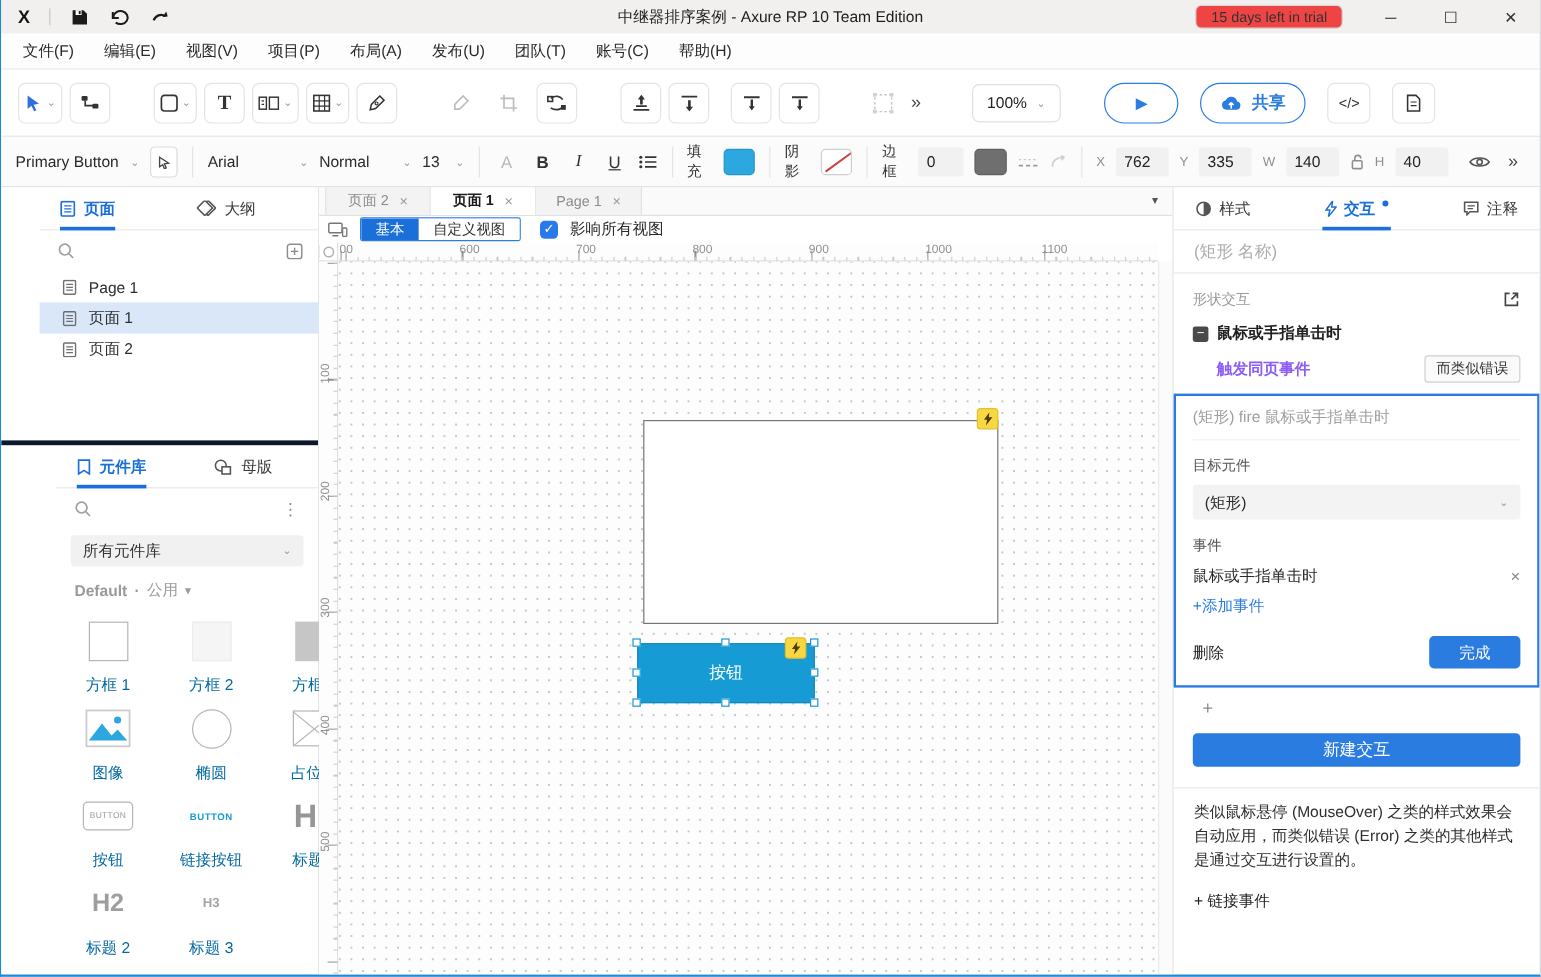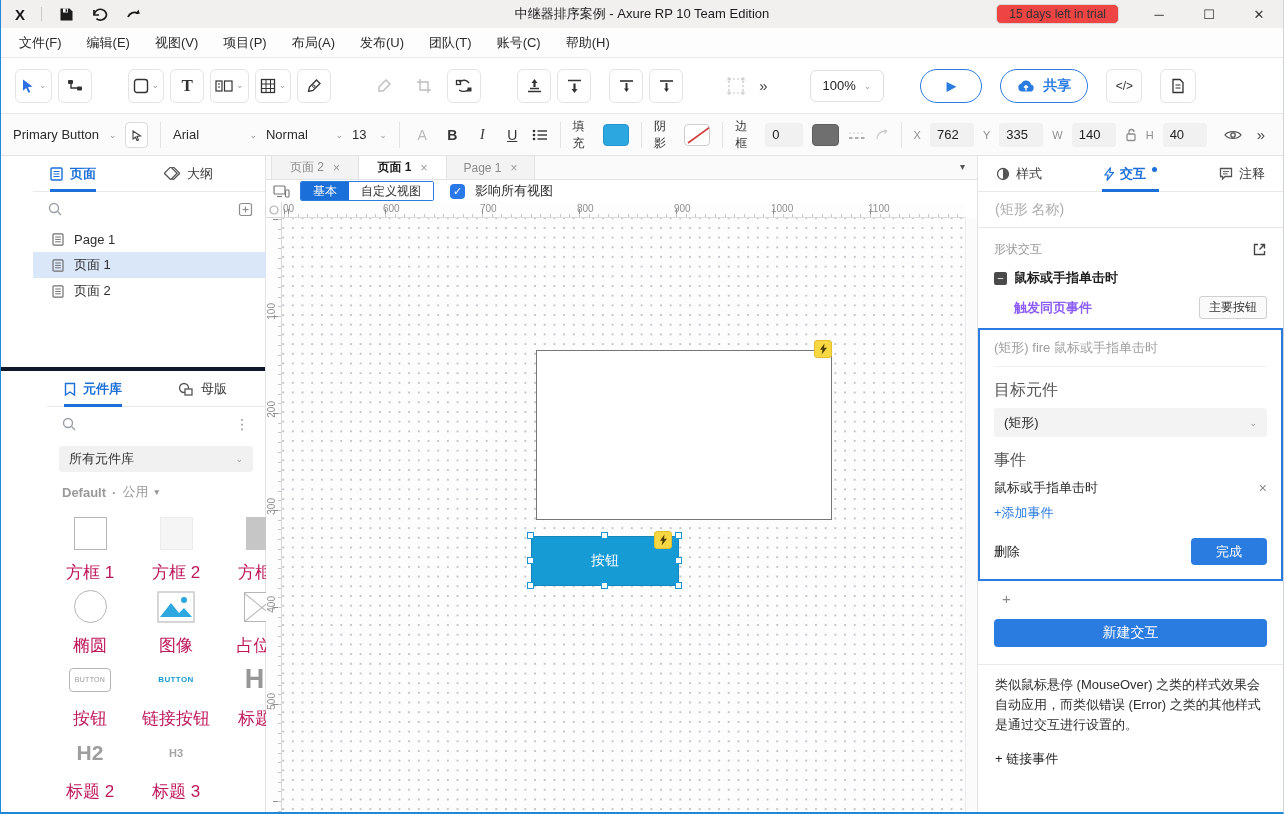--- a/index.html
+++ b/index.html
@@ -81,21 +81,21 @@
   #library-section { position:absolute; left:0; top:211px; width:100%; bottom:0; border-top:4px solid #0f172a;padding-left:46px; }
   .lib-select { margin:5px 12px 0; height:26px; background:#F1F1F1; border-radius:3px; display:flex;
     align-items:center; padding:0 10px; font-size:13px; color:#333; }
   .lib-select .sb-car { margin-left:auto; }
   .lib-sec { padding:11px 15px 2px; font-size:13px; color:#9a9a9a; font-weight:bold;
     display:flex; align-items:center; gap:6px; }
   .wgrid { display:grid; grid-template-columns:repeat(3,86px); justify-items:center; margin-top:8px; }
   .wcell { width:86px; height:73px; display:flex; flex-direction:column; align-items:center;
     justify-content:flex-start; gap:9px; padding-top:4px; }
   .wicon { height:38px; display:flex; align-items:center; justify-content:center; }
-  .wlabel { font-size:17px; color:#be185d; }
+  .wlabel { font-size:13px; color:#0369a1; }
   .box1 { width:33px; height:33px; border:1px solid #B5B5B5; background:#fff; }
   .box2 { width:33px; height:33px; background:#F5F5F5; border:1px solid #ECECEC; }
   .box3 { width:33px; height:33px; background:#C6C6C6; }
   .ell  { width:33px; height:33px; border:1px solid #B5B5B5; border-radius:50%; background:#fff; }
   .ph   { width:36px; height:30px; border:1px solid #B5B5B5; position:relative; background:#fff; overflow:hidden;}
   .ph::before,.ph::after { content:""; position:absolute; left:-6px; right:-6px; top:50%; height:1px; background:#B5B5B5; }
   .ph::before { transform:rotate(39deg); } .ph::after { transform:rotate(-39deg); }
   .btn-out { width:42px; height:24px; border:1px solid #B5B5B5; border-radius:4px; background:#fff;
     font-size:7px; color:#9a9a9a; display:flex; align-items:center; justify-content:center; letter-spacing:.3px; }
   .btn-pri { width:42px; height:24px; border-radius:5px; background:#169BD5; color:#fff; font-size:7px;
@@ -174,21 +174,21 @@
   .evt-row { margin:11px 16px 0; display:flex; align-items:center; gap:7px; }
   .minus-box { width:13px; height:13px; background:#4A4A4A; color:#fff; border-radius:2px; font-size:11px;
     line-height:11px; display:flex; align-items:center; justify-content:center; }
   .evt-title { font-weight:bold; color:#1f1f1f; }
   .act-row { margin:9px 16px 9px 36px; display:flex; align-items:center; justify-content:space-between; }
   .act-title { font-weight:bold; color:#8b5cf6; }
   .mini-btn { height:23px; border:1px solid #CFCFCF; border-radius:3px; background:#FAFAFA; color:#333;
     font-size:12px; padding:0 9px; display:flex; align-items:center; }
   #editor-box { border:2px solid #2B7CE0; background:#fff; padding:9px 14px 14px; }
   #editor-head { color:#9F9F9F; font-size:13px; padding-bottom:9px; border-bottom:1px solid #F0F0F0; }
-  .ed-label { margin-top:13px; font-size:16px; color:#555; }
+  .ed-label { margin-top:13px; font-size:12px; color:#555; }
   .ed-select { margin-top:7px; height:29px; background:#F3F3F3; border-radius:3px; display:flex;
     align-items:center; padding:0 10px; color:#2a2a2a; }
   .ed-select .sb-car { margin-left:auto; }
   .ed-event { margin-top:8px; display:flex; align-items:center; justify-content:space-between; color:#2a2a2a; }
   .ed-x { color:#8a8a8a; font-size:14px; }
   .ed-add { margin-top:7px; color:#2B7CE0; }
   .ed-foot { margin-top:16px; display:flex; align-items:center; justify-content:space-between; }
   .done-btn { width:76px; height:27px; background:#2B7CE0; border-radius:4px; color:#fff; font-size:13px;
     display:flex; align-items:center; justify-content:center; }
   #plus-under { margin:9px 0 0 24px; color:#8a8a8a; font-size:15px; }
@@ -604,33 +604,33 @@
         <div class="wlabel">方框 2</div>
       </div>
       <div class="wcell">
         <div class="wicon">
             <div class="box3"></div>
           </div>
         <div class="wlabel">方框 3</div>
       </div>
       <div class="wcell">
         <div class="wicon">
-            <div class="ell"></div>
-          </div>
-        <div class="wlabel">椭圆</div>
-      </div>
-      <div class="wcell">
-        <div class="wicon">
           <svg width="38" height="32" viewBox="0 0 38 32">
               <rect x="1" y="1" width="36" height="30" fill="#fff" stroke="#C9C9C9" stroke-width="1.5"></rect>
               <path d="M3 26 L14 12 L22 22 L27 17 L35 26 Z" fill="#2CA7DF"></path>
               <circle cx="27" cy="9" r="3" fill="#2CA7DF"></circle>
             </svg>
         </div>
         <div class="wlabel">图像</div>
+      </div>
+      <div class="wcell">
+        <div class="wicon">
+            <div class="ell"></div>
+          </div>
+        <div class="wlabel">椭圆</div>
       </div>
       <div class="wcell">
         <div class="wicon">
             <div class="ph"></div>
           </div>
         <div class="wlabel">占位符</div>
       </div>
       <div class="wcell">
         <div class="wicon">
             <div class="btn-out">BUTTON</div>
@@ -778,21 +778,21 @@
           <path d="M8.5 2.5 H12.5 V6.5 M12.5 2.5 L7.5 7.5" fill="none" stroke="#444" stroke-width="1.4"></path>
         </svg>
     </span>
   </div>
   <div class="evt-row">
     <span class="minus-box">−</span>
     <span class="evt-title">鼠标或手指单击时</span>
   </div>
   <div class="act-row">
     <span class="act-title">触发同页事件</span>
-    <span class="mini-btn">主要按钮</span>
+    <span class="mini-btn">而类似错误</span>
   </div>
   <div id="editor-box">
     <div id="editor-head">(矩形) fire 鼠标或手指单击时</div>
     <div class="ed-label">目标元件</div>
     <div class="ed-select">
       <span>(矩形)</span>
       <span class="sb-car">⌄</span>
     </div>
     <div class="ed-label">事件</div>
     <div class="ed-event">

